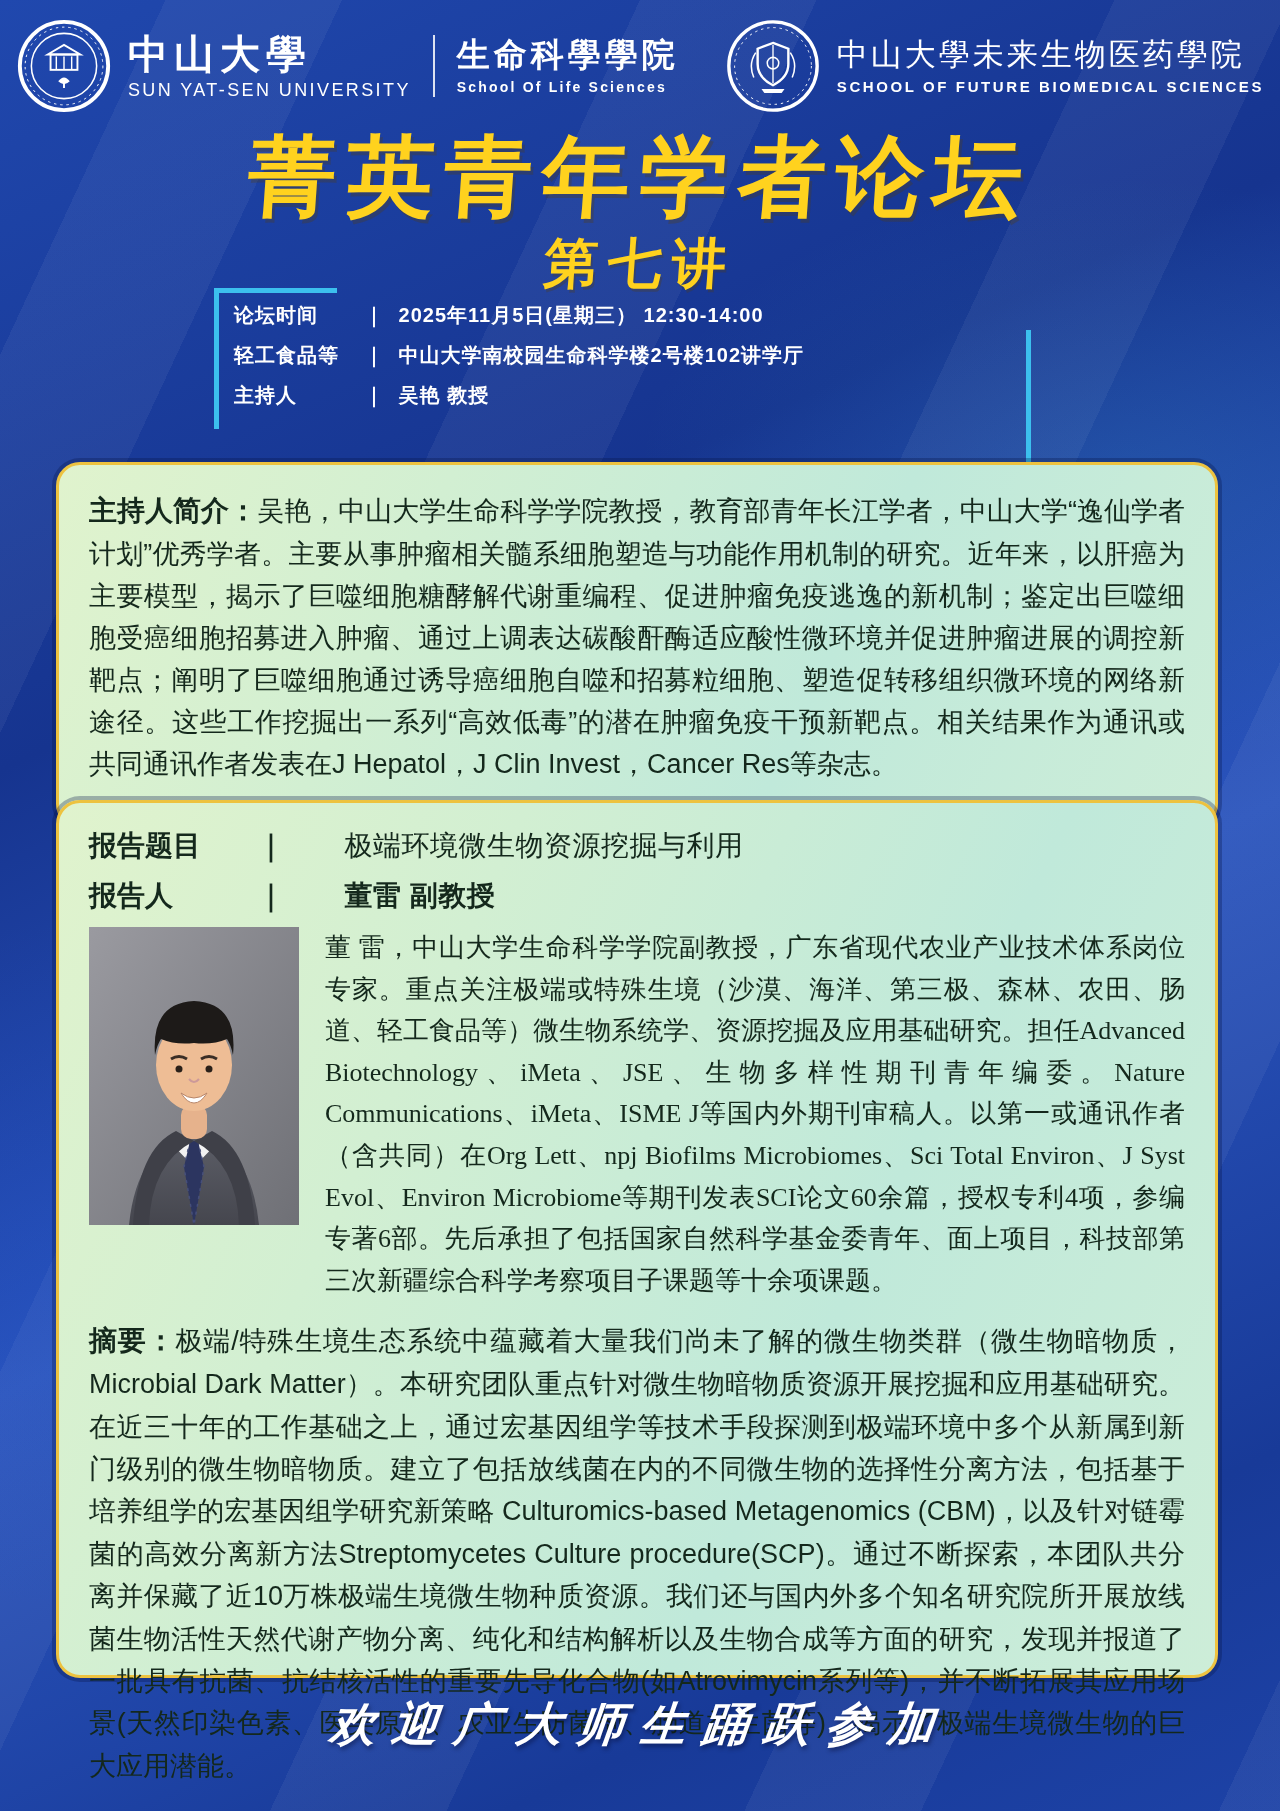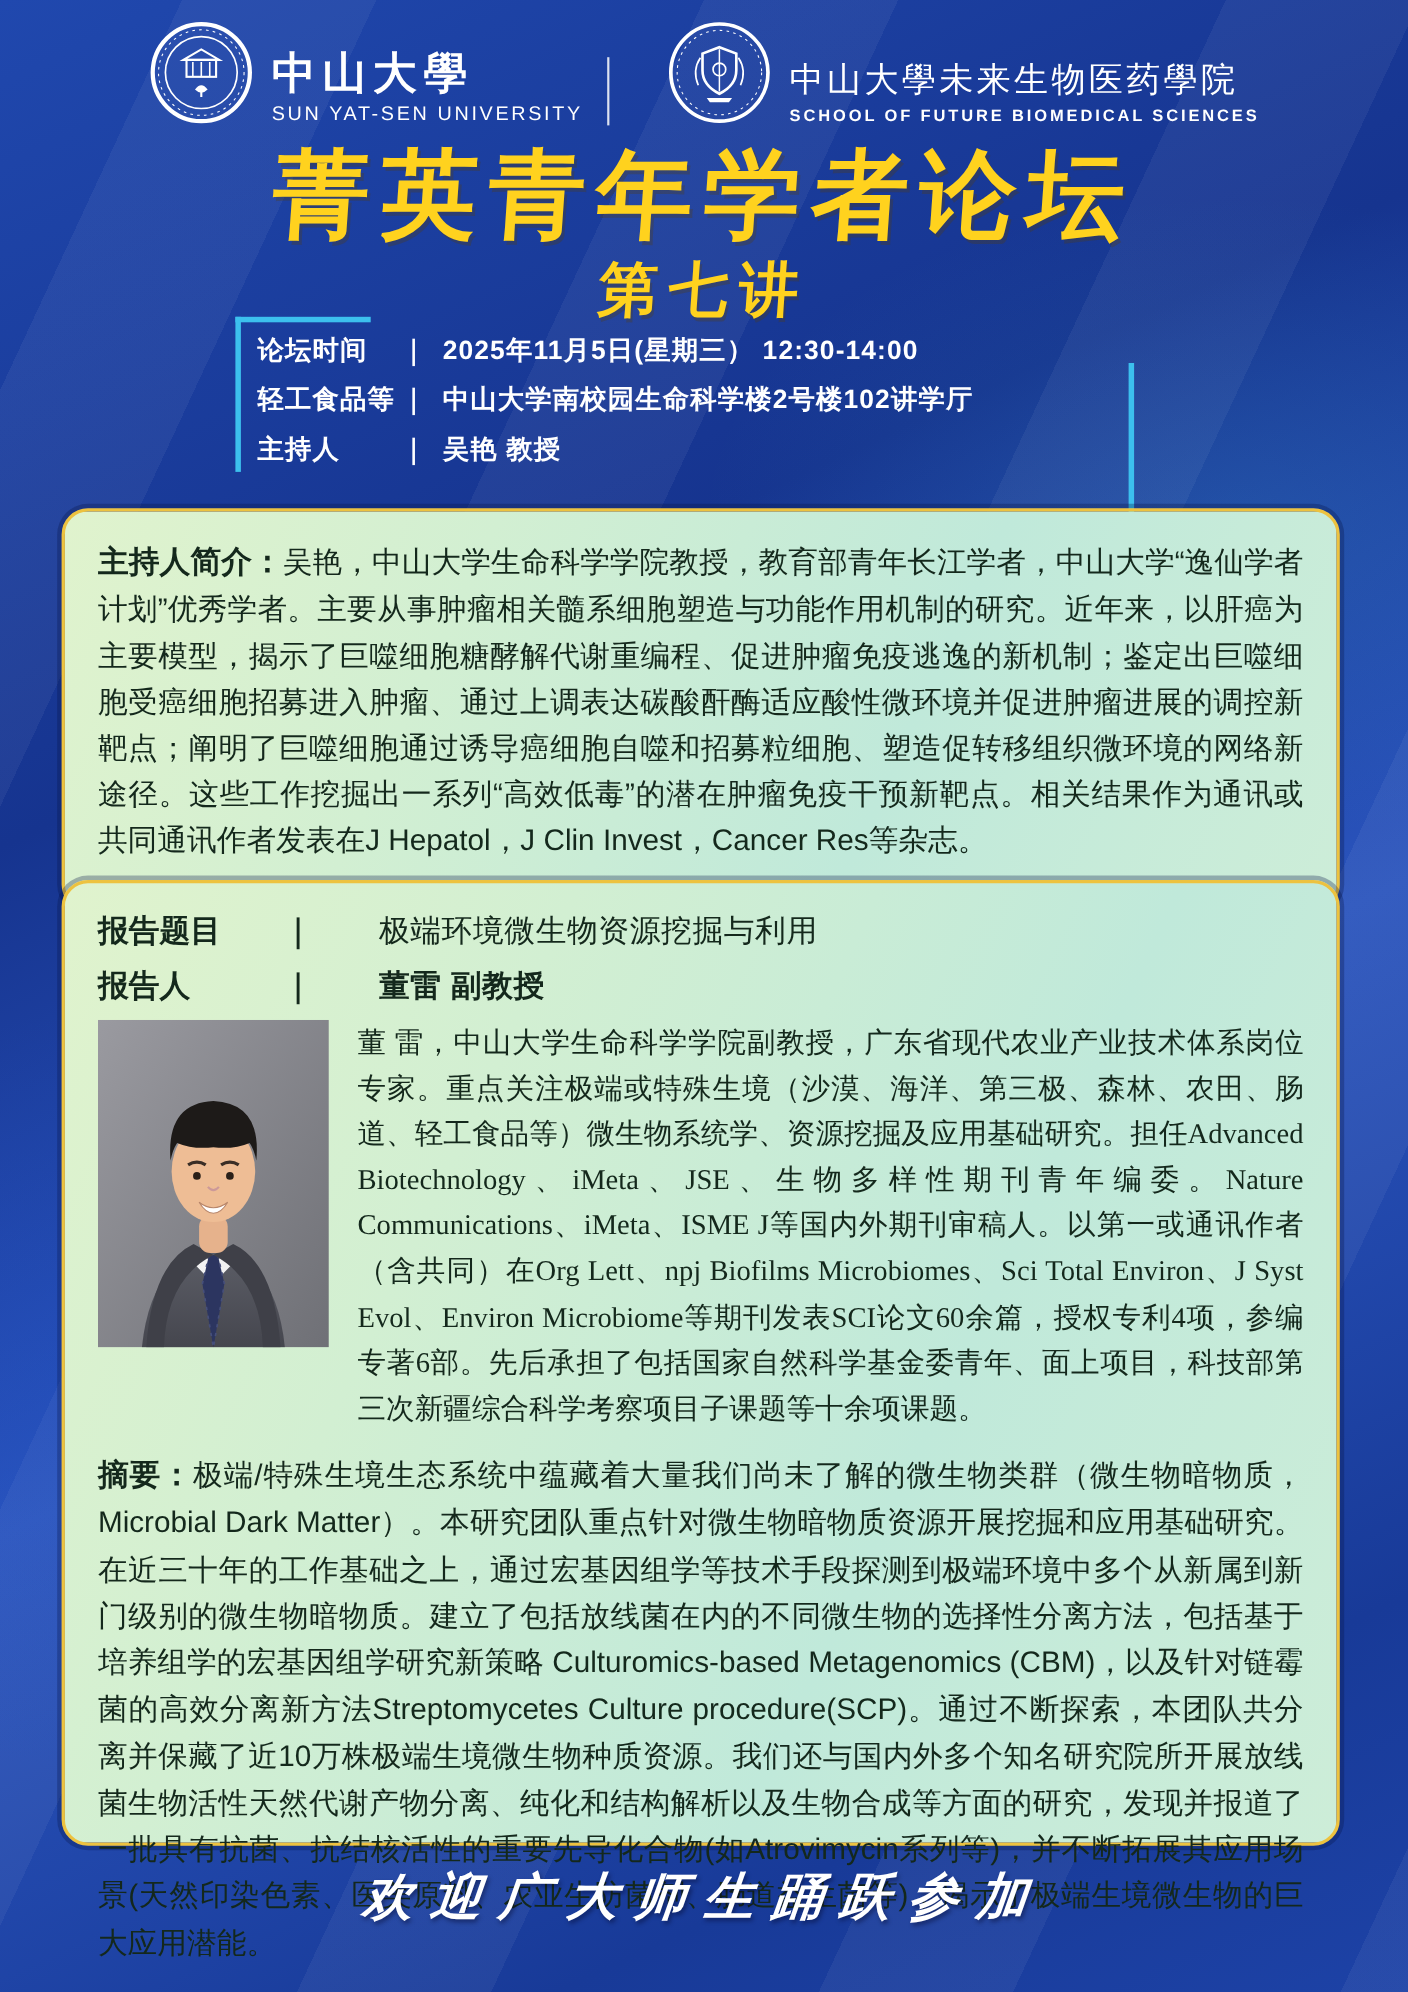--- a/index.html
+++ b/index.html
@@ -6,21 +6,21 @@
   body{
     width:1280px;height:1811px;position:relative;overflow:hidden;
     font-family:"Liberation Sans",sans-serif;
     background:
       radial-gradient(ellipse 700px 420px at 88% 26%, rgba(70,190,215,0.14), rgba(70,190,215,0) 70%),
       radial-gradient(ellipse 600px 500px at 8% 70%, rgba(30,80,200,0.25), rgba(30,80,200,0) 70%),
       repeating-linear-gradient(115deg, rgba(255,255,255,0) 0 150px, rgba(255,255,255,0.05) 150px 310px, rgba(255,255,255,0) 310px 430px),
       linear-gradient(155deg,#2048ae 0%,#16348f 32%,#2a54bd 58%,#183a98 85%,#1d42a6 100%);
   }
   .header{position:absolute;top:18px;left:0;width:1280px;display:flex;justify-content:center;align-items:center;gap:46px;color:#fff;}
-  .logo-block{display:flex;align-items:flex-end;gap:16px;}
+  .logo-block{display:flex;align-items:center;gap:16px;}
   .seal{width:96px;height:96px;flex:none;}
   .org-cn{font-size:40px;font-weight:bold;letter-spacing:6px;line-height:1.1;}
   .org-en{font-size:18px;letter-spacing:2.4px;margin-top:4px;}
   .vdiv{width:2px;height:62px;background:rgba(255,255,255,0.85);margin:0 6px;}
   .school-cn{font-size:33px;font-weight:bold;letter-spacing:4px;line-height:1.1;}
   .school-en{font-size:14px;font-weight:bold;letter-spacing:2.2px;margin-top:5px;}
   .r-school-cn{font-size:31px;font-weight:normal;letter-spacing:3px;line-height:1.15;}
   .r-school-en{font-size:15px;font-weight:bold;letter-spacing:2.6px;margin-top:6px;}
 
   .main-title{
@@ -37,21 +37,21 @@
     text-shadow:2px 3px 0 rgba(90,60,0,0.28);
     font-family:"DejaVu Sans",sans-serif;
   }
 
   .bracket-tl{position:absolute;left:214px;top:288px;width:118px;height:136px;
     border-left:5px solid #3cc0ee;border-top:5px solid #3cc0ee;}
   .bracket-br{position:absolute;left:908px;top:330px;width:118px;height:136px;
     border-right:5px solid #3cc0ee;border-bottom:5px solid #3cc0ee;}
 
   .info{position:absolute;left:234px;top:302px;color:#fff;}
-  .info-row{display:flex;align-items:baseline;font-size:24px;font-weight:bold;margin-bottom:13px;letter-spacing:1px;}
+  .info-row{display:flex;align-items:baseline;font-size:20px;font-weight:bold;margin-bottom:13px;letter-spacing:1px;}
   .info-label{min-width:128px;}
   .info-sep{margin:0 14px 0 2px;}
 
   .panel{
     position:absolute;left:56px;width:1162px;box-sizing:border-box;
     border:3px solid #edc23f;border-radius:24px;
     background:linear-gradient(115deg,#e0f3cd 0%,#d2efd2 30%,#c0e9da 65%,#cdedd8 100%);
     box-shadow:0 0 0 4px rgba(8,20,70,0.30);
     color:#14281c;
   }
@@ -95,20 +95,24 @@
       <line x1="50" y1="40" x2="50" y2="54" stroke="#ffffff" stroke-width="1.5"></line>
       <line x1="58" y1="40" x2="58" y2="54" stroke="#ffffff" stroke-width="1.5"></line>
       <path d="M44 66 q6 -8 12 0 q-6 6 -12 0 Z" fill="#ffffff"></path>
       <line x1="50" y1="66" x2="50" y2="73" stroke="#ffffff" stroke-width="2"></line>
     </svg>
     <div>
       <div class="org-cn">中山大學</div>
       <div class="org-en">SUN YAT-SEN UNIVERSITY</div>
     </div>
     <div class="vdiv"></div>
+    <div>
+      <div class="school-cn">生命科學學院</div>
+      <div class="school-en">School Of Life Sciences</div>
+    </div>
   </div>
 
   <div class="logo-block">
     <svg class="seal" viewBox="0 0 100 100">
       <circle cx="50" cy="50" r="46" fill="none" stroke="#ffffff" stroke-width="3.5"></circle>
       <circle cx="50" cy="50" r="40" fill="none" stroke="#ffffff" stroke-width="1" stroke-dasharray="2.5 4"></circle>
       <path d="M50 26 L66 32 V48 q0 14 -16 22 q-16 -8 -16 -22 V32 Z" fill="none" stroke="#ffffff" stroke-width="2.5"></path>
       <line x1="50" y1="28" x2="50" y2="68" stroke="#ffffff" stroke-width="1.4"></line>
       <circle cx="50" cy="47" r="6" fill="none" stroke="#ffffff" stroke-width="1.6"></circle>
       <path d="M30 62 q-6 -14 2 -26 M70 62 q6 -14 -2 -26" fill="none" stroke="#ffffff" stroke-width="1.6"></path>

